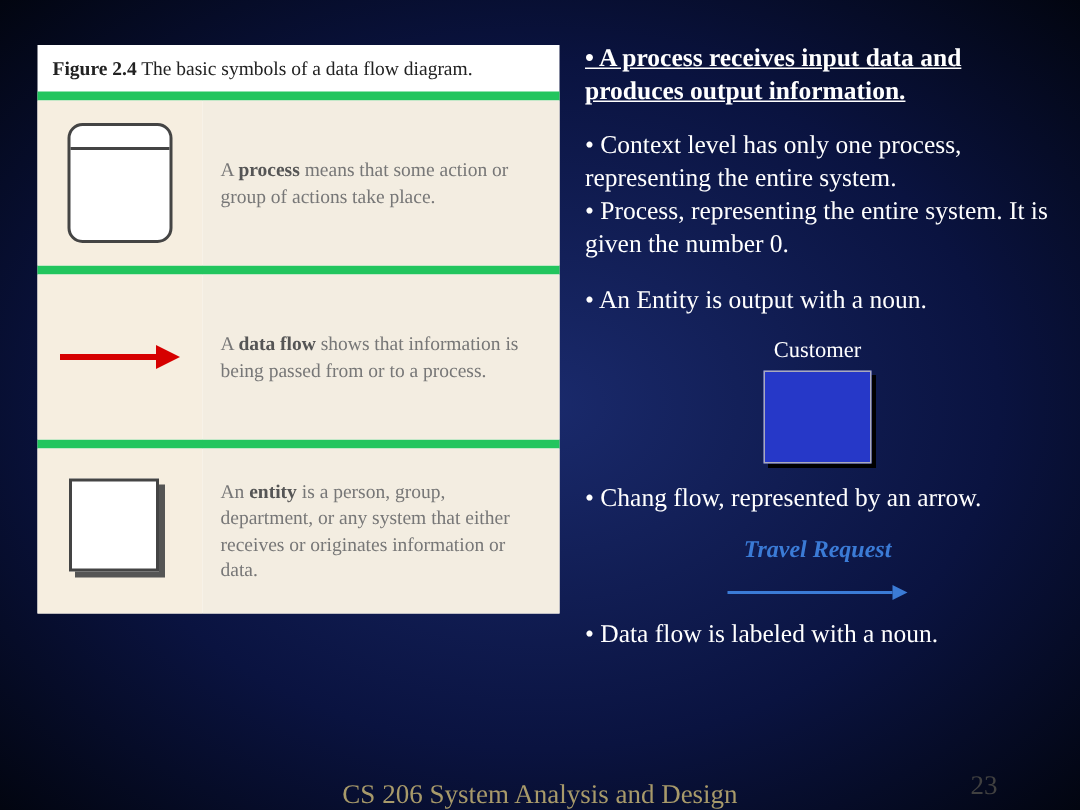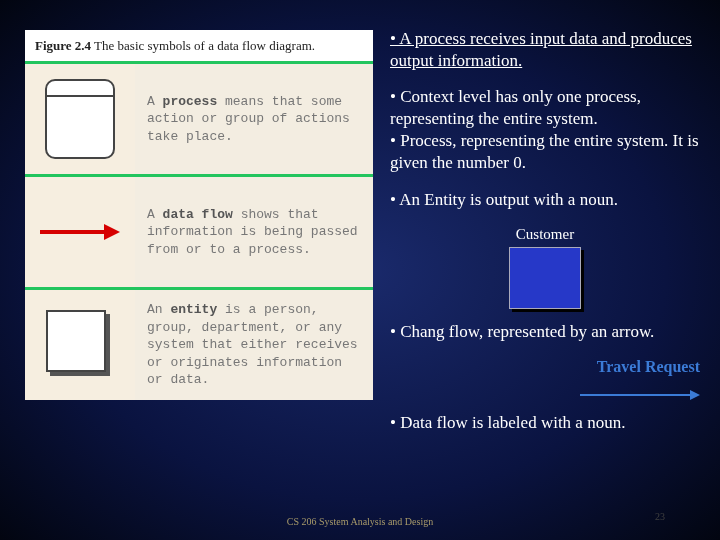--- a/index.html
+++ b/index.html
@@ -30,22 +30,21 @@
     font-size: 13px;
     color: #222;
     line-height: 1.3;
   }
   .figure-header b {
     font-weight: bold;
   }
   .row {
     display: flex;
     align-items: center;
-    border-top: 3px solid #22c55e;
-    font-family: Liberation Mono, monospace;
+    border-top: 6px solid #22c55e;
   }
   .row:first-of-type { border-top: none; }
   .symbol-cell {
     width: 110px;
     height: 110px;
     background: #f6eee0;
     display: flex;
     align-items: center;
     justify-content: center;
     flex-shrink: 0;
@@ -125,42 +124,44 @@
     width: 310px;
     color: #fff;
     font-size: 17px;
     line-height: 1.3;
   }
   .bullets .group {
     margin-bottom: 14px;
   }
   .bullets .underline {
     text-decoration: underline;
+    font-weight: bold;
   }
   .customer-block {
     text-align: center;
     margin: 6px 0 12px 0;
   }
   .customer-label {
     color: #fff;
     font-weight: normal;
     font-size: 15px;
     margin-bottom: 3px;
   }
   .customer-box {
     width: 72px;
     height: 62px;
     background: #2638c8;
     border: 1px solid #aab;
     box-shadow: 3px 3px 0 #000;
     margin: 0 auto;
   }
   .travel-block {
-    text-align: right;
+    text-align: center;
     margin: 2px 0 10px 0;
+    font-style: italic;
   }
   .travel-label {
     color: #3b7bd6;
     font-weight: bold;
     font-size: 16px;
     margin-bottom: 2px;
   }
   .travel-arrow {
     display: inline-flex;
     align-items: center;
@@ -172,25 +173,25 @@
     flex: 1;
   }
   .travel-arrow .head {
     width: 0; height: 0;
     border-top: 5px solid transparent;
     border-bottom: 5px solid transparent;
     border-left: 10px solid #3b7bd6;
   }
   .footer {
     position: absolute;
-    bottom: 12px;
+    bottom: 0;
     left: 0;
     width: 100%;
     color: #a89a6a;
-    font-size: 10px;
+    font-size: 18px;
     display: flex;
     justify-content: center;
     align-items: flex-end;
   }
   .footer .note {
     text-align: center;
     line-height: 1.25;
   }
   .footer .pagenum {
     position: absolute;

